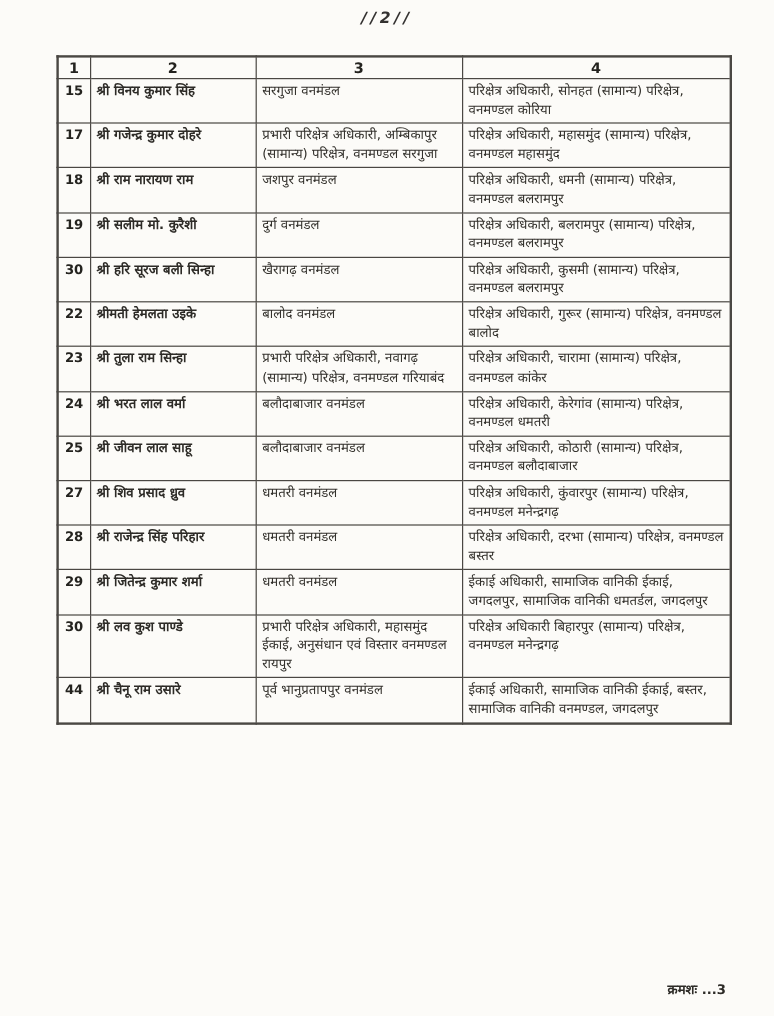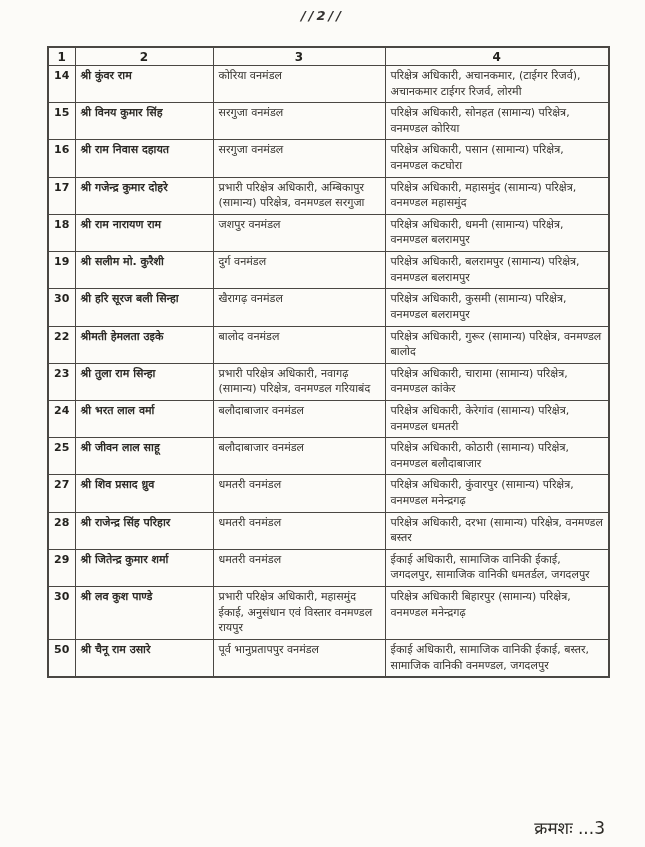--- a/index.html
+++ b/index.html
@@ -68,22 +68,22 @@
     font-weight: bold;
     color: #2d2b27;
   }
   td.c-p3, td.c-p4 {
     color: #33312c;
   }
   .footer-note {
     position: absolute;
     right: 40px;
     top: 816px;
-    font-size: 17px;
-    font-weight: normal;
+    font-size: 11px;
+    font-weight: bold;
     color: #2d2b27;
   }
 </style>
 </head>
 <body>
 
 <div class="page">
 
   <div class="page-number">//2//</div>
 
@@ -97,36 +97,24 @@
     <thead>
       <tr>
         <th>1</th>
         <th>2</th>
         <th>3</th>
         <th>4</th>
       </tr>
     </thead>
     <tbody>
         <tr>
-          <td class="c-sno">14</td>
-          <td class="c-name">श्री कुंवर राम</td>
-          <td class="c-p3">कोरिया वनमंडल</td>
-          <td class="c-p4">परिक्षेत्र अधिकारी, अचानकमार, (टाईगर रिजर्व), अचानकमार टाईगर रिजर्व, लोरमी</td>
-        </tr>
-        <tr>
           <td class="c-sno">15</td>
           <td class="c-name">श्री विनय कुमार सिंह</td>
           <td class="c-p3">सरगुजा वनमंडल</td>
           <td class="c-p4">परिक्षेत्र अधिकारी, सोनहत (सामान्य) परिक्षेत्र, वनमण्डल कोरिया</td>
-        </tr>
-        <tr>
-          <td class="c-sno">16</td>
-          <td class="c-name">श्री राम निवास दहायत</td>
-          <td class="c-p3">सरगुजा वनमंडल</td>
-          <td class="c-p4">परिक्षेत्र अधिकारी, पसान (सामान्य) परिक्षेत्र, वनमण्डल कटघोरा</td>
         </tr>
         <tr>
           <td class="c-sno">17</td>
           <td class="c-name">श्री गजेन्द्र कुमार दोहरे</td>
           <td class="c-p3">प्रभारी परिक्षेत्र अधिकारी, अम्बिकापुर (सामान्य) परिक्षेत्र, वनमण्डल सरगुजा</td>
           <td class="c-p4">परिक्षेत्र अधिकारी, महासमुंद (सामान्य) परिक्षेत्र, वनमण्डल महासमुंद</td>
         </tr>
         <tr>
           <td class="c-sno">18</td>
           <td class="c-name">श्री राम नारायण राम</td>
@@ -187,21 +175,21 @@
           <td class="c-p3">धमतरी वनमंडल</td>
           <td class="c-p4">ईकाई अधिकारी, सामाजिक वानिकी ईकाई, जगदलपुर, सामाजिक वानिकी धमतर्डल, जगदलपुर</td>
         </tr>
         <tr>
           <td class="c-sno">30</td>
           <td class="c-name">श्री लव कुश पाण्डे</td>
           <td class="c-p3">प्रभारी परिक्षेत्र अधिकारी, महासमुंद ईकाई, अनुसंधान एवं विस्तार वनमण्डल रायपुर</td>
           <td class="c-p4">परिक्षेत्र अधिकारी बिहारपुर (सामान्य) परिक्षेत्र, वनमण्डल मनेन्द्रगढ़</td>
         </tr>
         <tr>
-          <td class="c-sno">50</td>
+          <td class="c-sno">44</td>
           <td class="c-name">श्री चैनू राम उसारे</td>
           <td class="c-p3">पूर्व भानुप्रतापपुर वनमंडल</td>
           <td class="c-p4">ईकाई अधिकारी, सामाजिक वानिकी ईकाई, बस्तर, सामाजिक वानिकी वनमण्डल, जगदलपुर</td>
         </tr>
       </tbody>
   </table>
 
   <div class="footer-note">क्रमशः ...3</div>
 
 </div>

